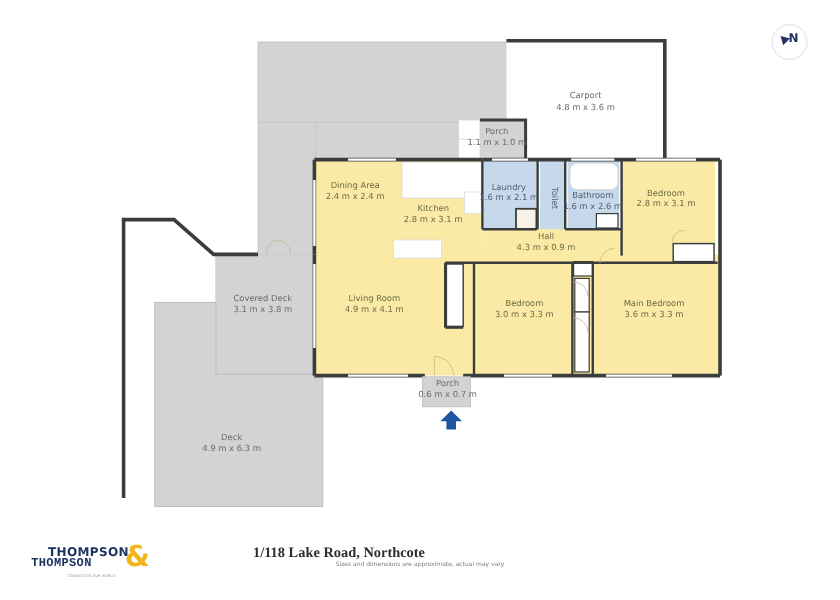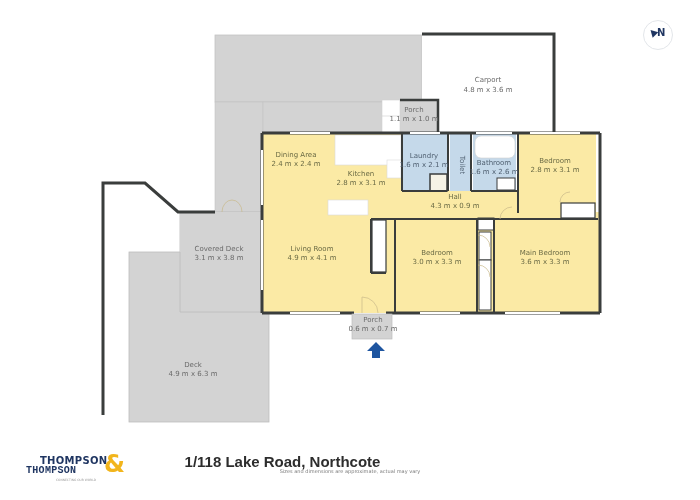--- a/index.html
+++ b/index.html
@@ -1,21 +1,21 @@
 <!DOCTYPE html>
 <html><head>
   <meta charset="utf-8">
   <style>
     html, body { margin: 0; padding: 0; background: #ffffff; }
     body { width: 700px; height: 500px; position: relative; overflow: hidden; font-family: "DejaVu Sans", sans-serif; }
     #plan { position: absolute; left: 0; top: 0; width: 700px; height: 500px; }
     .room-label { font-family: "DejaVu Sans", sans-serif; font-size: 7px; fill: #6b6b45; text-anchor: middle; }
     .room-label.grey { fill: #6a6a6a; }
     .room-label.blue { fill: #4f5f70; }
-    .footer-title { position: absolute; left: 0; width: 565px; top: 453px; text-align: center; font-family: Liberation Sans, sans-serif; font-size: 15px; font-weight: bold; color: #2d2d2d; }
+    .footer-title { position: absolute; left: 0; width: 565px; top: 453px; text-align: center; font-family: Liberation Serif, serif; font-size: 12px; font-weight: bold; color: #2d2d2d; }
     .footer-sub { position: absolute; left: 0; width: 700px; top: 468px; text-align: center; font-family: "DejaVu Sans", sans-serif; font-size: 5px; color: #7a7a7a; }
     .logo { position: absolute; left: 26px; top: 455px; width: 110px; height: 30px; }
     .logo-line1 { position: absolute; left: 14px; top: 0px; font-family: "DejaVu Sans", sans-serif; font-weight: bold; font-size: 10px; color: #1f3561; letter-spacing: 0.3px; }
     .logo-line2 { position: absolute; left: 0px; top: 10px; font-family: Liberation Mono, monospace; font-weight: bold; font-size: 10px; color: #1f3561; letter-spacing: 0.3px; }
     .logo-amp { position: absolute; left: 78px; top: -3px; font-family: "DejaVu Sans", sans-serif; font-weight: bold; font-size: 24px; color: #f2b51c; line-height: 24px; }
     .logo-tag { position: absolute; left: 30px; top: 23px; font-family: "DejaVu Sans", sans-serif; font-size: 3px; color: #999; }
     .north { position: absolute; left: 643px; top: 20px; width: 28px; height: 28px; border: 1px solid #e3e6ea; border-radius: 50%; background: #fff; }
     .north-letter { position: absolute; left: 13px; top: 6px; font-family: "DejaVu Sans", sans-serif; font-weight: bold; font-size: 10px; color: #1f3561; }
     .north-arrow { position: absolute; left: 5px; top: 8px; width: 0; height: 0; border-left: 4px solid transparent; border-right: 4px solid transparent; border-bottom: 7px solid #1f3561; transform: rotate(-45deg); }
   </style>

